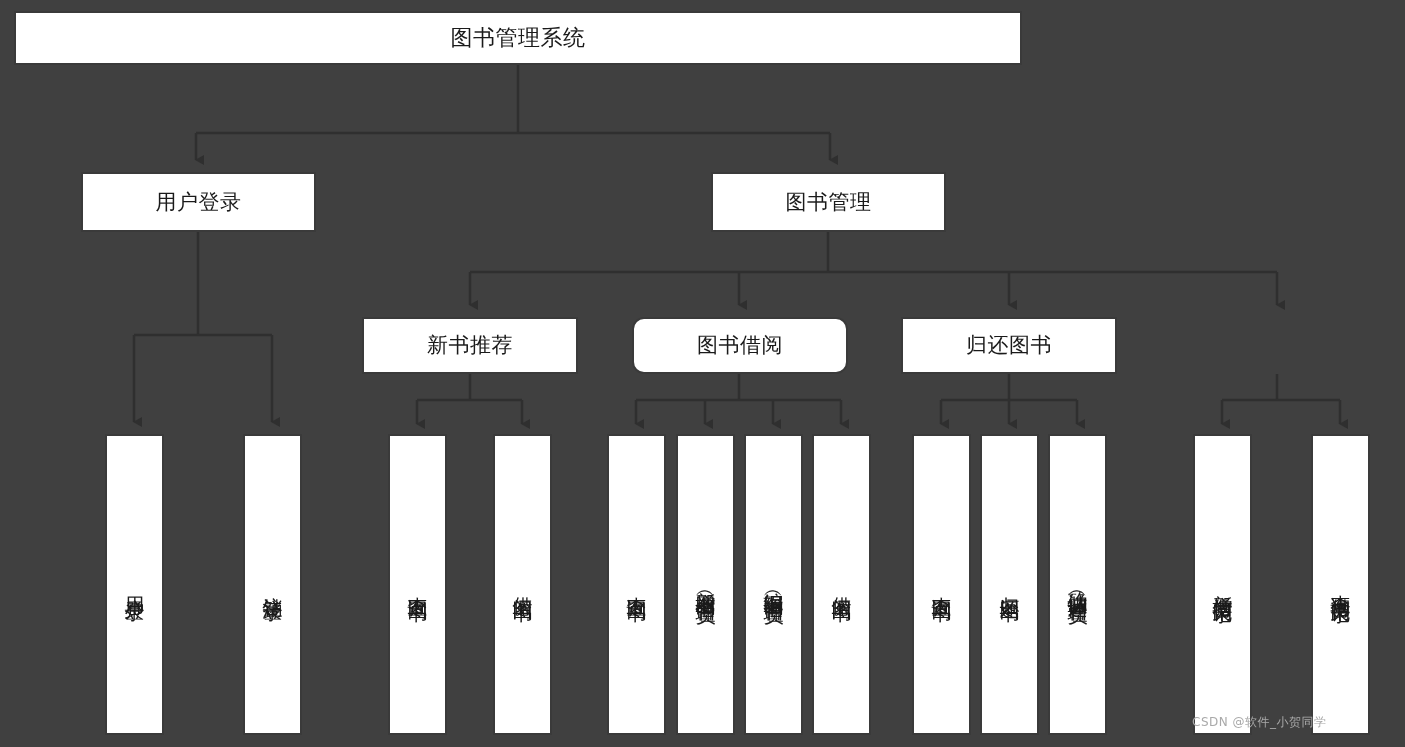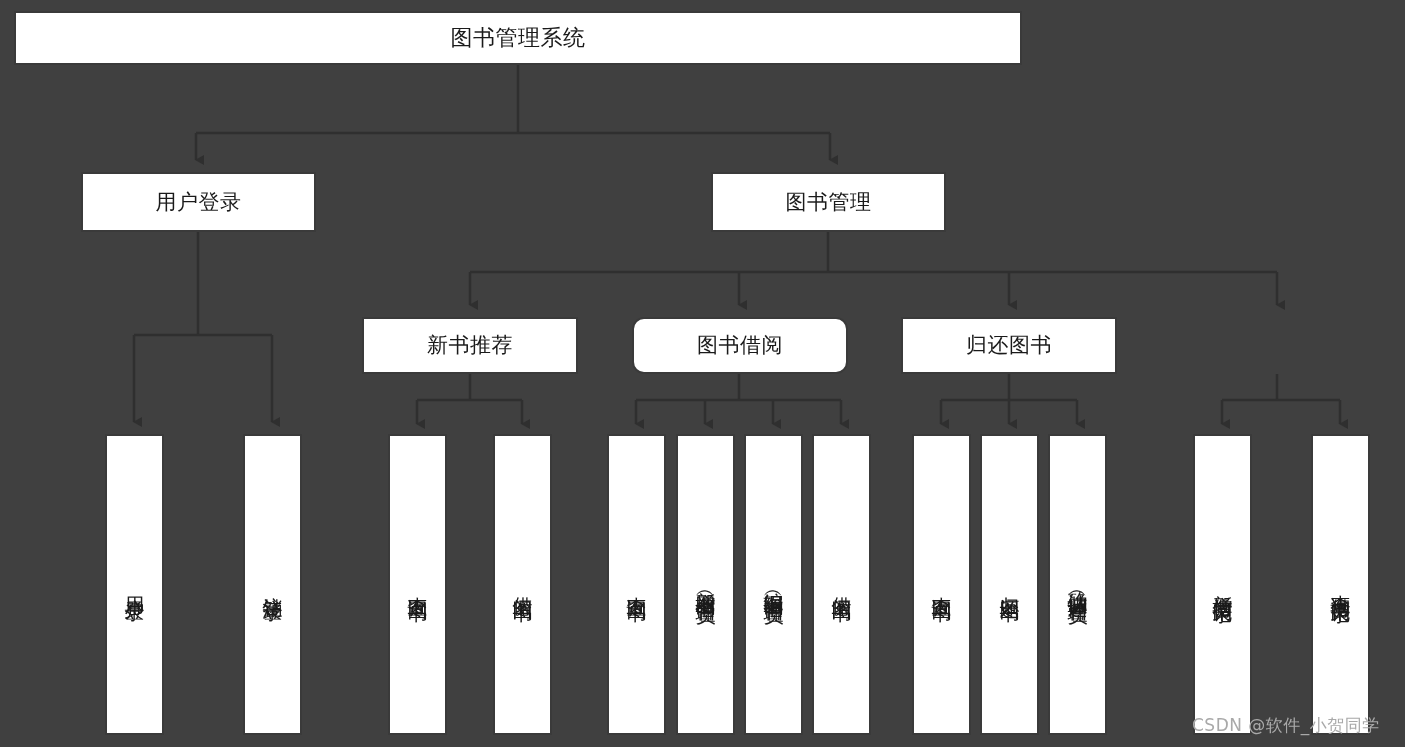--- a/index.html
+++ b/index.html
@@ -61,21 +61,21 @@
     text-orientation: upright;
     font-size: 20px;
     line-height: 1.35;
     letter-spacing: 2px;
     max-height: 100%;
   }
   .watermark {
     position: absolute;
     left: 1192px;
     top: 714px;
-    font-size: 17px;
+    font-size: 12px;
     color: #a9a9a9;
     letter-spacing: 0.5px;
     white-space: nowrap;
     z-index: 5;
     font-family: "DejaVu Sans", "Liberation Sans", sans-serif;
   }
 </style>
 </head>
 <body>
 

